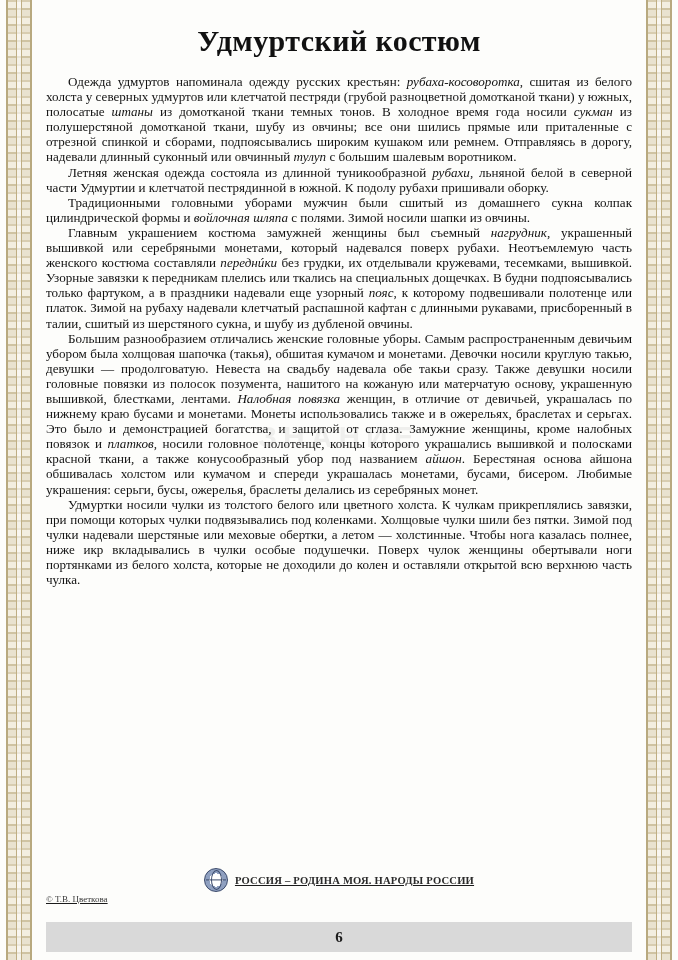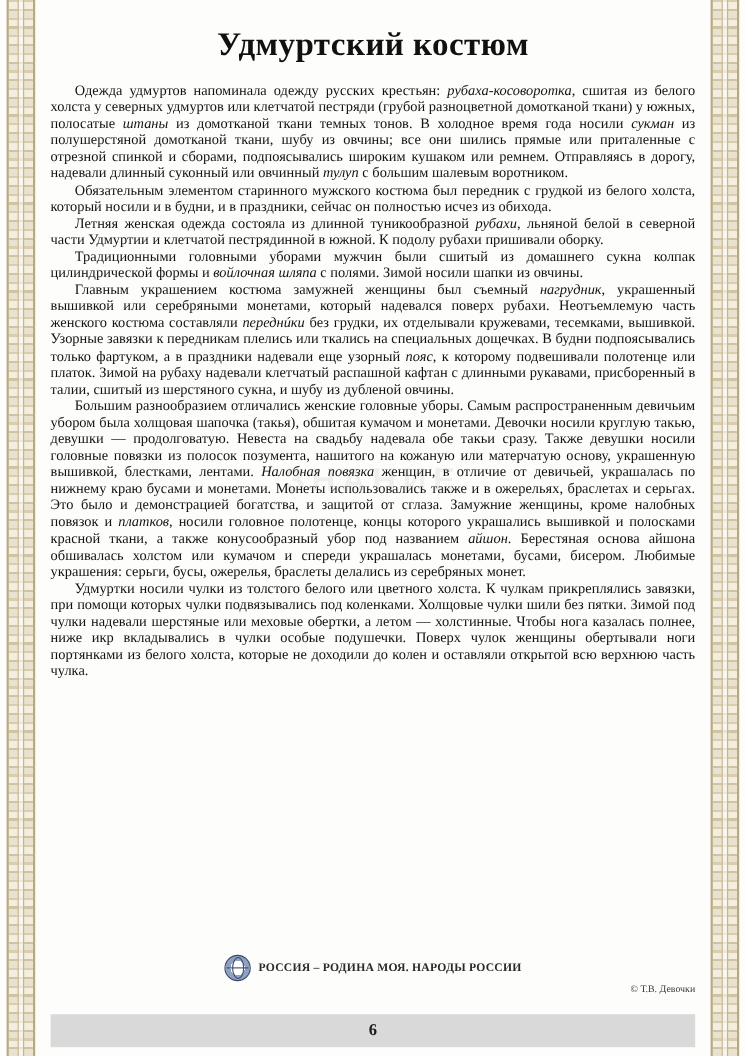--- a/index.html
+++ b/index.html
@@ -100,21 +100,22 @@
     font-weight: bold;
     pointer-events: none;
     user-select: none;
   }
 
   .footer {
     position: absolute;
     left: 0;
     right: 0;
     bottom: 56px;
-    text-align: right;
+    text-align: left;
+    text-decoration: underline;
   }
   .footer-line {
     display: flex;
     align-items: center;
     justify-content: center;
     gap: 7px;
   }
   .globe-icon {
     width: 22px;
     height: 22px;
@@ -183,36 +184,35 @@
   <div class="border-strip right">
     <div class="inner-line"></div>
   </div>
 
   <div class="content">
 
     <h1 class="title">Удмуртский костюм</h1>
 
     <div class="body-text" id="body-text">
         <p><span>Одежда удмуртов напоминала одежду русских крестьян: </span><i>рубаха-косоворотка</i><span>, сшитая из белого холста у северных удмуртов или клетчатой пестряди (грубой разноцветной домотканой ткани) у южных, полосатые </span><i>штаны</i><span> из домотканой ткани темных тонов. В холодное время года носили </span><i>сукман</i><span> из полушерстяной домотканой ткани, шубу из овчины; все они шились прямые или приталенные с отрезной спинкой и сборами, подпоясывались широким кушаком или ремнем. Отправляясь в дорогу, надевали длинный суконный или овчинный </span><i>тулуп</i><span> с большим шалевым воротником.</span></p>
-        <p><span>Обязательным элементом старинного мужского костюма был передник с грудкой из белого холста, который носили и в будни, и в праздники, сейчас он полностью исчез из обихода.</span></p>
         <p><span>Летняя женская одежда состояла из длинной туникообразной </span><i>рубахи</i><span>, льняной белой в северной части Удмуртии и клетчатой пестрядинной в южной. К подолу рубахи пришивали оборку.</span></p>
         <p><span>Традиционными головными уборами мужчин были сшитый из домашнего сукна колпак цилиндрической формы и </span><i>войлочная шляпа</i><span> с полями. Зимой носили шапки из овчины.</span></p>
         <p><span>Главным украшением костюма замужней женщины был съемный </span><i>нагрудник</i><span>, украшенный вышивкой или серебряными монетами, который надевался поверх рубахи. Неотъемлемую часть женского костюма составляли </span><i>переднúки</i><span> без грудки, их отделывали кружевами, тесемками, вышивкой. Узорные завязки к передникам плелись или ткались на специальных дощечках. В будни подпоясывались только фартуком, а в праздники надевали еще узорный </span><i>пояс</i><span>, к которому подвешивали полотенце или платок. Зимой на рубаху надевали клетчатый распашной кафтан с длинными рукавами, присборенный в талии, сшитый из шерстяного сукна, и шубу из дубленой овчины.</span></p>
         <p><span>Большим разнообразием отличались женские головные уборы. Самым распространенным девичьим убором была холщовая шапочка (такья), обшитая кумачом и монетами. Девочки носили круглую такью, девушки — продолговатую. Невеста на свадьбу надевала обе такьи сразу. Также девушки носили головные повязки из полосок позумента, нашитого на кожаную или матерчатую основу, украшенную вышивкой, блестками, лентами. </span><i>Налобная повязка</i><span> женщин, в отличие от девичьей, украшалась по нижнему краю бусами и монетами. Монеты использовались также и в ожерельях, браслетах и серьгах. Это было и демонстрацией богатства, и защитой от сглаза. Замужние женщины, кроме налобных повязок и </span><i>платков</i><span>, носили головное полотенце, концы которого украшались вышивкой и полосками красной ткани, а также конусообразный убор под названием </span><i>айшон</i><span>. Берестяная основа айшона обшивалась холстом или кумачом и спереди украшалась монетами, бусами, бисером. Любимые украшения: серьги, бусы, ожерелья, браслеты делались из серебряных монет.</span></p>
         <p><span>Удмуртки носили чулки из толстого белого или цветного холста. К чулкам прикреплялись завязки, при помощи которых чулки подвязывались под коленками. Холщовые чулки шили без пятки. Зимой под чулки надевали шерстяные или меховые обертки, а летом — холстинные. Чтобы нога казалась полнее, ниже икр вкладывались в чулки особые подушечки. Поверх чулок женщины обертывали ноги портянками из белого холста, которые не доходили до колен и оставляли открытой всю верхнюю часть чулка.</span></p>
       </div>
 
     <div class="watermark">ЗНАНИЕ</div>
 
     <div class="footer">
       <div class="footer-line">
         <span class="globe-icon"></span>
         <span class="footer-title">РОССИЯ – РОДИНА МОЯ. НАРОДЫ РОССИИ</span>
       </div>
-      <div class="footer-credit">© Т.В. Девочки</div>
+      <div class="footer-credit">© Т.В. Цветкова</div>
     </div>
 
     <div class="page-number-bar">
       <span class="page-number">6</span>
     </div>
 
   </div>
 </div>
 
 </body></html>

